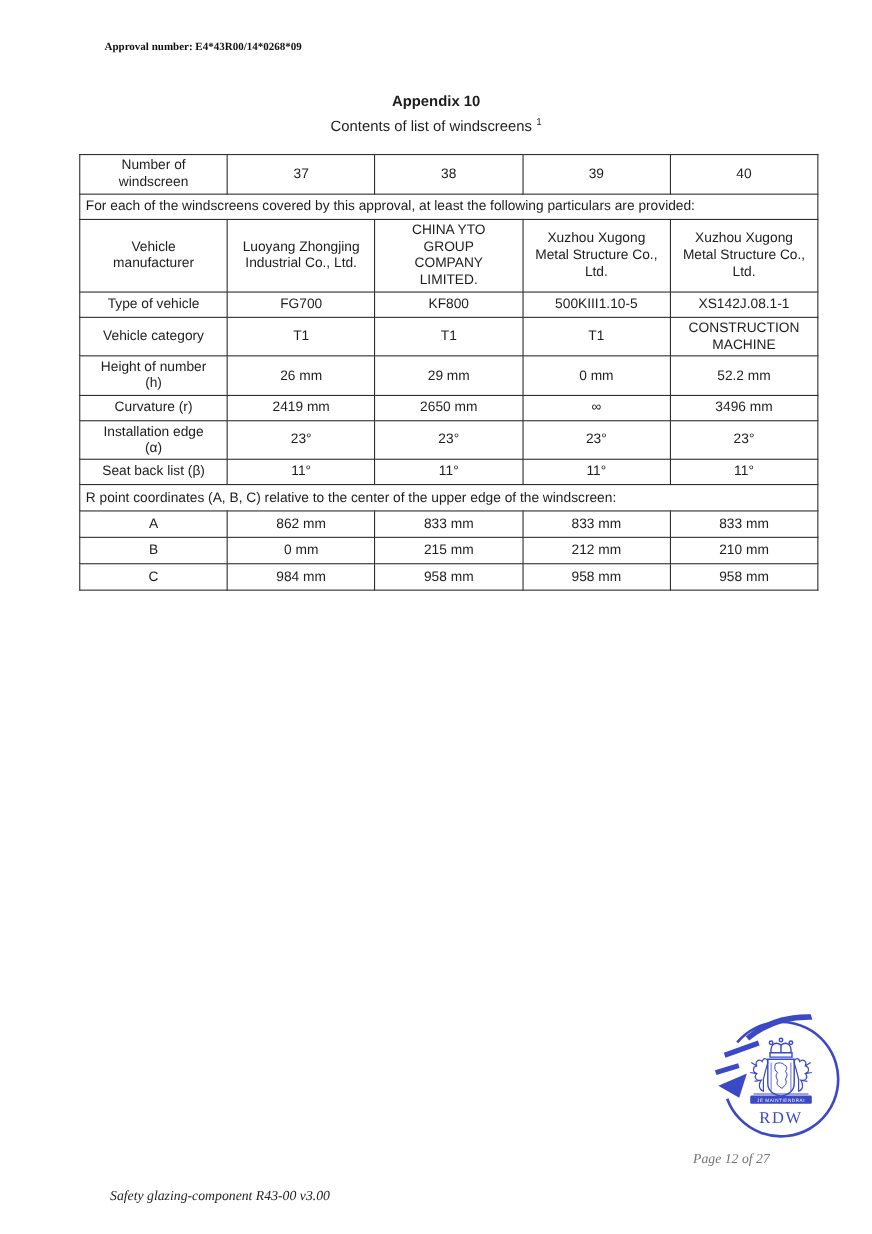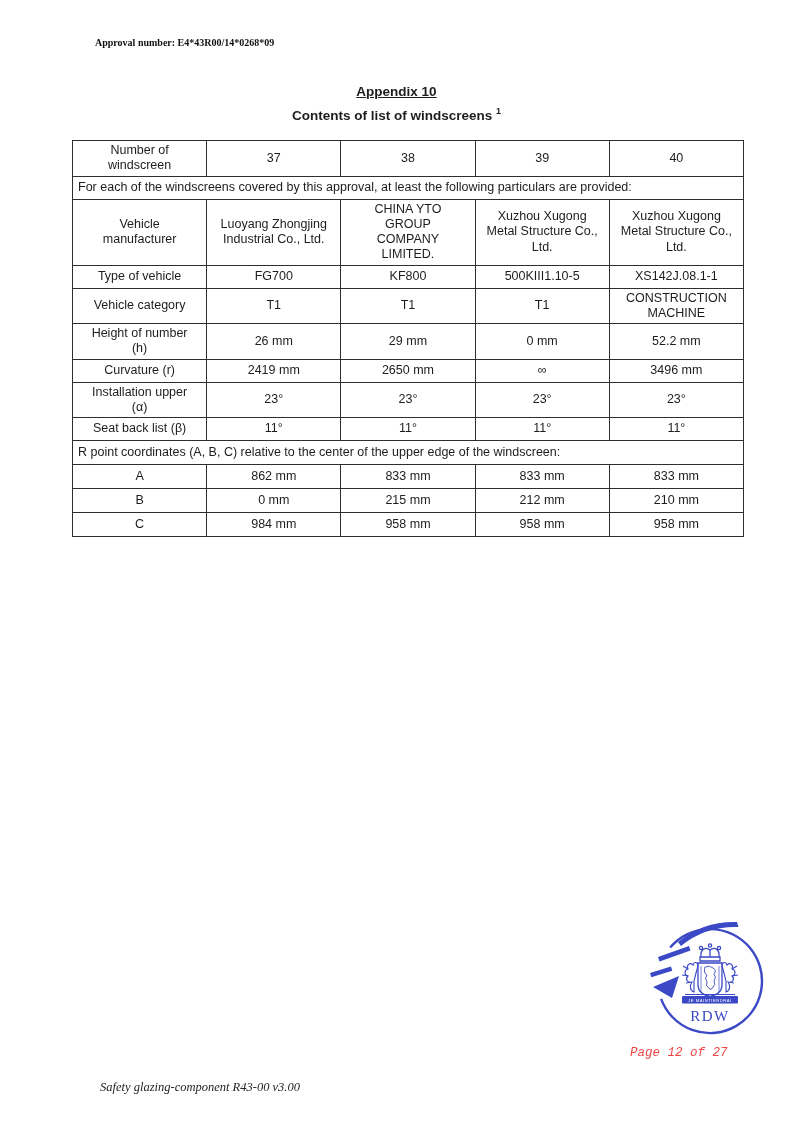--- a/index.html
+++ b/index.html
@@ -7,45 +7,45 @@
   .page {
     position:relative; width:793px; height:1122px; background:#ffffff;
     margin:0 auto; overflow:hidden;
   }
   .approval {
     position:absolute; left:95px; top:37px;
     font-family:"Liberation Serif", serif; font-weight:bold; font-size:10px; color:#111;
   }
   .appendix-title {
     position:absolute; left:0; top:84px; width:793px; text-align:center;
-    font-family:"Liberation Sans", sans-serif; font-weight:bold; font-size:13.5px; color:#1d1d1d;text-decoration:underline;
+    font-family:"Liberation Sans", sans-serif; font-weight:bold; font-size:13.5px; color:#1d1d1d;
   }
   .subtitle {
     position:absolute; left:0; top:106px; width:793px; text-align:center;
-    font-family:"Liberation Sans", sans-serif; font-weight:bold; font-size:13.5px; color:#1d1d1d;
+    font-family:"Liberation Sans", sans-serif; font-weight:normal; font-size:13.5px; color:#1d1d1d;
   }
   .subtitle sup { font-size:9px; vertical-align:super; }
   .spec-table {
     position:absolute; left:72px; top:140px; width:672px;
     border-collapse:collapse; table-layout:fixed;
   }
   .spec-table td {
     border:1px solid #2e2e2e; text-align:center; vertical-align:middle;
     padding:2px 4px; white-space:pre-line;
     font-size:12.5px; line-height:1.22; color:#1d1d1d;
     overflow:hidden;
   }
   .spec-table td.note { text-align:left; padding-left:5px; }
   .footer-left {
     position:absolute; left:100px; top:1080px;
     font-family:"Liberation Serif", serif; font-style:italic; font-size:12.5px; color:#222;
   }
   .footer-right {
     position:absolute; left:630px; top:1046px;
-    font-family:Liberation Mono, monospace; font-style:italic; font-size:12.5px; color:#ef4444;
+    font-family:Liberation Serif, serif; font-style:italic; font-size:12.5px; color:#737373;
   }
   .stamp { position:absolute; left:645px; top:915px; width:150px; height:125px; }
   .stamp text.motto {
     font-family:"Liberation Sans", sans-serif; font-size:4.2px; letter-spacing:0.5px;
   }
   .stamp text.rdw {
     font-family:"Liberation Serif", serif; font-size:15px; letter-spacing:1.5px; font-weight:500;
   }
 </style>
 </head>
@@ -119,21 +119,21 @@
         <td>52.2 mm</td>
       </tr>
       <tr style="height:23px;">
         <td>Curvature (r)</td>
         <td>2419 mm</td>
         <td>2650 mm</td>
         <td>∞</td>
         <td>3496 mm</td>
       </tr>
       <tr style="height:31px;">
-        <td>Installation upper
+        <td>Installation edge
 (α)</td>
         <td>23°</td>
         <td>23°</td>
         <td>23°</td>
         <td>23°</td>
       </tr>
       <tr style="height:23px;">
         <td>Seat back list (β)</td>
         <td>11°</td>
         <td>11°</td>

